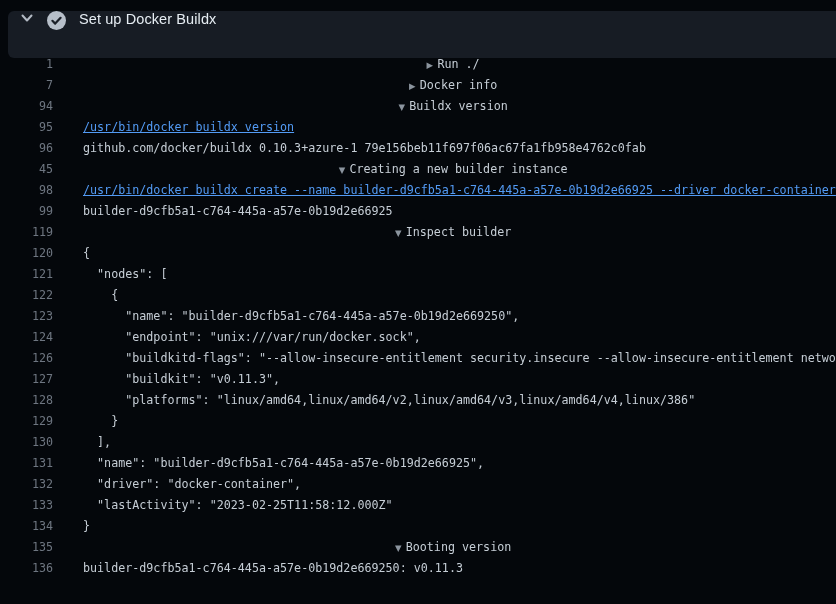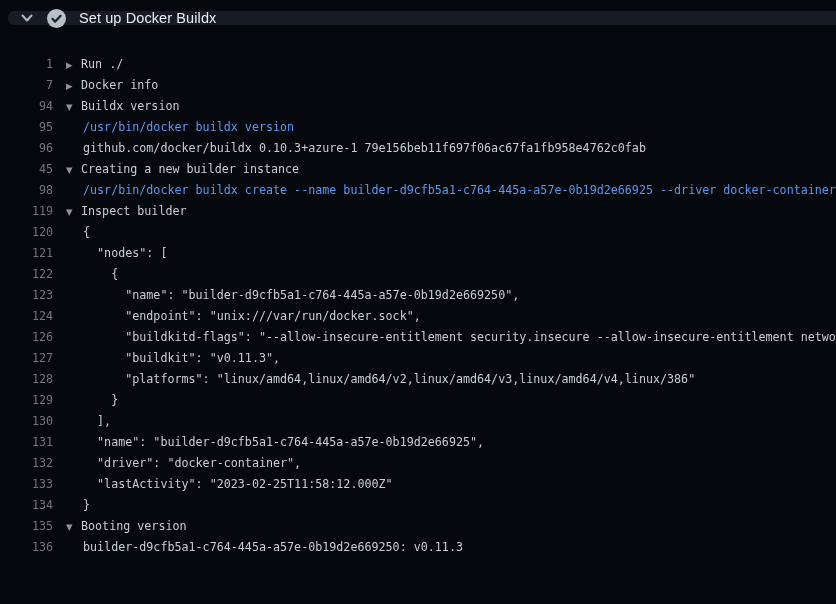--- a/index.html
+++ b/index.html
@@ -15,25 +15,25 @@
     width: 836px;
     height: 604px;
     font-family: "DejaVu Sans Mono", "Liberation Mono", monospace;
   }
   
   .step-header {
     position: absolute;
     left: 8px;
     top: 11px;
     width: 828px;
-    height: 14px;
+    height: 47px;
     background: var(--header-bg, #171c24);
     border-radius: 6px 0 0 6px;
     display: flex;
-    align-items: center;
+    align-items: flex-start;
     padding: 0 12px;
     box-sizing: border-box;
     gap: 13px;
     cursor: pointer;
   }
   .step-title {
     font-family: "Liberation Sans", sans-serif;
     font-size: 14.5px;
     font-weight: 500;
     color: var(--title-text, #e6edf3);
@@ -62,30 +62,30 @@
     color: var(--line-number, #6e7681);
     cursor: pointer;
   }
   .content {
     flex: 1;
     white-space: pre;
     overflow: hidden;
     color: var(--log-text, #c9d1d9);
   }
   .content.plain { padding-left: 30px; }
-  .content.group { padding-left: 13px; cursor: pointer; }
+  .content.group { padding-left: 13px; cursor: pointer; text-align: center; }
   .arrow {
     display: inline-block;
     width: 15px;
     font-family: "DejaVu Sans", sans-serif;
     font-size: 8.5px;
     color: var(--group-arrow, #8b949e);
     vertical-align: 0.5px;
   }
-  .text.cmd { color: var(--command-text, #539bf5); }
+  .text.cmd { color: var(--command-text, #539bf5); text-decoration: underline; }
 </style>
 </head>
 <body>
 
 <div id="app">
 
   <div class="step-header">
     <svg class="chev-icon" width="14" height="14" viewBox="0 0 14 14">
       <polyline points="2.5,4.5 7,9.5 11.5,4.5" fill="none" stroke="#b3bac4" stroke-width="2" stroke-linecap="round" stroke-linejoin="round"></polyline>
     </svg>
@@ -119,20 +119,24 @@
     </div>
       <div class="row">
       <span class="ln">45</span>
       <span class="content group"><span class="arrow">▼</span><span class="text">Creating a new builder instance</span></span>
     </div>
       <div class="row">
       <span class="ln">98</span>
       <span class="content plain"><span class="text cmd">/usr/bin/docker buildx create --name builder-d9cfb5a1-c764-445a-a57e-0b19d2e66925 --driver docker-container</span></span>
     </div>
       <div class="row">
+      <span class="ln">99</span>
+      <span class="content plain"><span class="text">builder-d9cfb5a1-c764-445a-a57e-0b19d2e66925</span></span>
+    </div>
+      <div class="row">
       <span class="ln">119</span>
       <span class="content group"><span class="arrow">▼</span><span class="text">Inspect builder</span></span>
     </div>
       <div class="row">
       <span class="ln">120</span>
       <span class="content plain"><span class="text">{</span></span>
     </div>
       <div class="row">
       <span class="ln">121</span>
       <span class="content plain"><span class="text">  "nodes": [</span></span>

